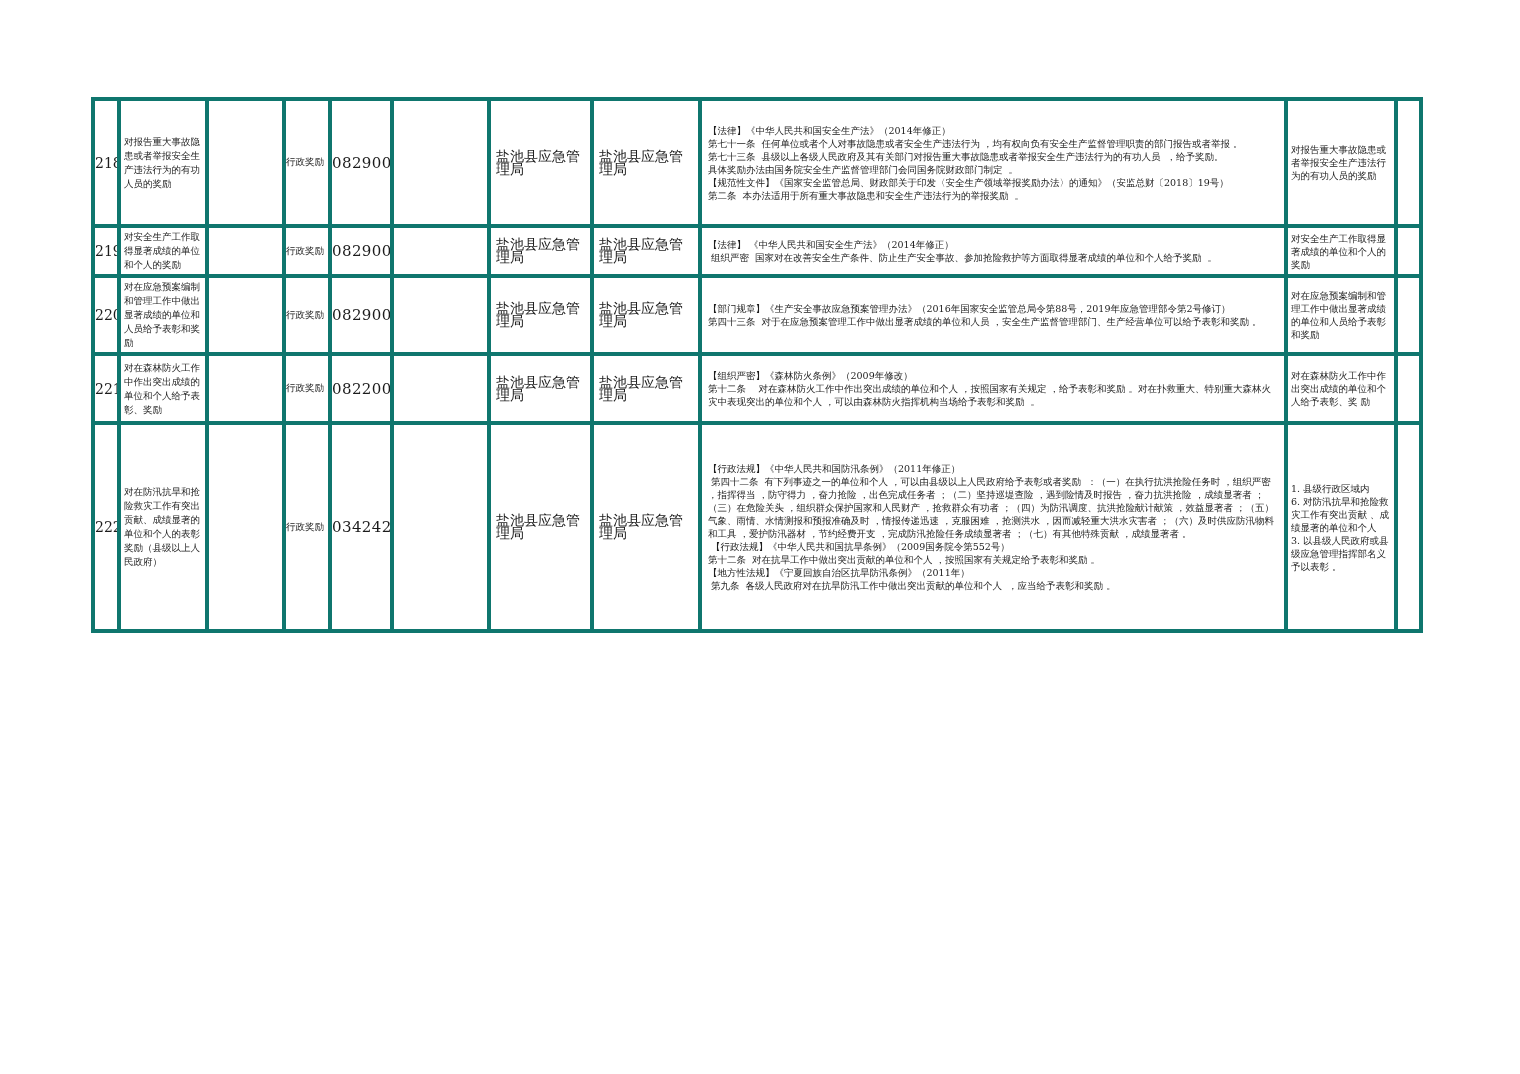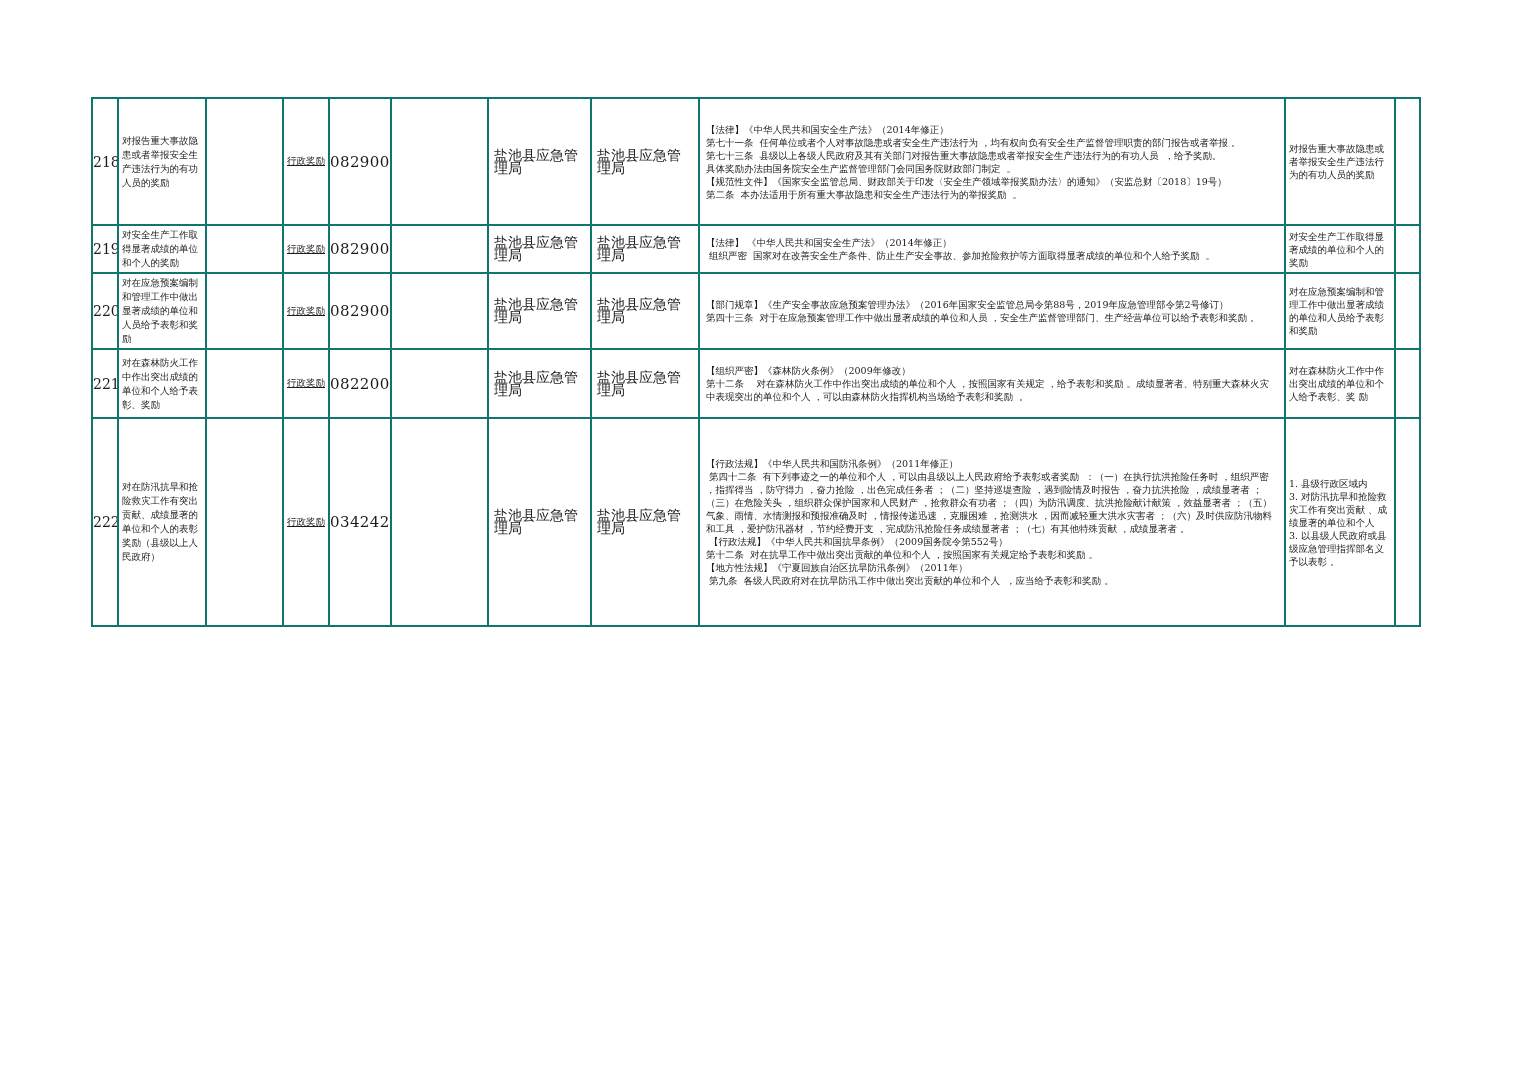--- a/index.html
+++ b/index.html
@@ -17,28 +17,28 @@
   }
   table.items {
     position:absolute;
     left:91px;
     top:97px;
     width:1328px;
     border-collapse:collapse;
     table-layout:fixed;
   }
   table.items td {
-    border:2px solid #0f766e;
+    border:4px solid #0f766e;
     vertical-align:middle;
     overflow:hidden;
   }
   td.col-num   { text-align:center; font-size:14px; }
   td.col-name  { font-size:9.5px; line-height:14px; padding:2px 3px; text-align:left; }
   td.col-blank { }
-  td.col-type  { text-align:center; font-size:9.5px;text-decoration:underline; }
+  td.col-type  { font-size:9.5px; }
   td.col-code  { text-align:center; font-size:15px; letter-spacing:0.4px; }
   td.col-dept  { font-size:14px; line-height:13px; padding:2px 5px; text-align:left; }
   td.col-legal { font-size:9.5px; line-height:13px; padding:4px 6px; text-align:left; }
   td.col-scope { font-size:9.5px; line-height:13px; padding:2px 3px; text-align:left; }
   td.col-legal div, td.col-scope div { white-space:pre-wrap; word-break:break-all; }
   td.col-name div { white-space:pre-wrap; word-break:break-all; }
 </style>
 </head>
 <body>
 
@@ -128,21 +128,21 @@
             <div>对在森林防火工作中作出突出成绩的单位和个人给予表彰、奖励</div>
           </td>
           <td class="col-blank"></td>
           <td class="col-type">行政奖励</td>
           <td class="col-code">0822005000</td>
           <td class="col-blank"></td>
           <td class="col-dept">盐池县应急管理局</td>
           <td class="col-dept">盐池县应急管理局</td>
           <td class="col-legal">
             <div>【组织严密】《森林防火条例》（2009年修改）</div>
-            <div>第十二条　 对在森林防火工作中作出突出成绩的单位和个人 ，按照国家有关规定 ，给予表彰和奖励 。成绩显著者、特别重大森林火灾中表现突出的单位和个人 ，可以由森林防火指挥机构当场给予表彰和奖励  。</div>
+            <div>第十二条　 对在森林防火工作中作出突出成绩的单位和个人 ，按照国家有关规定 ，给予表彰和奖励 。对在扑救重大、特别重大森林火灾中表现突出的单位和个人 ，可以由森林防火指挥机构当场给予表彰和奖励  。</div>
           </td>
           <td class="col-scope">
             <div>对在森林防火工作中作出突出成绩的单位和个人给予表彰、奖 励</div>
           </td>
           <td class="col-blank"></td>
         </tr>
         <tr style="height: 208px;">
           <td class="col-num">222</td>
           <td class="col-name">
             <div>对在防汛抗旱和抢险救灾工作有突出贡献、成绩显著的单位和个人的表彰奖励（县级以上人民政府）</div>
@@ -156,20 +156,20 @@
           <td class="col-legal">
             <div>【行政法规】《中华人民共和国防汛条例》（2011年修正）</div>
             <div> 第四十二条  有下列事迹之一的单位和个人 ，可以由县级以上人民政府给予表彰或者奖励  ：（一）在执行抗洪抢险任务时 ，组织严密 ，指挥得当 ，防守得力 ，奋力抢险 ，出色完成任务者 ；（二）坚持巡堤查险 ，遇到险情及时报告 ，奋力抗洪抢险 ，成绩显著者 ；（三）在危险关头 ，组织群众保护国家和人民财产 ，抢救群众有功者 ；（四）为防汛调度、抗洪抢险献计献策 ，效益显著者 ；（五）气象、雨情、水情测报和预报准确及时 ，情报传递迅速 ，克服困难 ，抢测洪水 ，因而减轻重大洪水灾害者 ；（六）及时供应防汛物料和工具 ，爱护防汛器材 ，节约经费开支 ，完成防汛抢险任务成绩显著者 ；（七）有其他特殊贡献 ，成绩显著者 。</div>
             <div> 【行政法规】《中华人民共和国抗旱条例》（2009国务院令第552号）</div>
             <div>第十二条  对在抗旱工作中做出突出贡献的单位和个人 ，按照国家有关规定给予表彰和奖励 。</div>
             <div>【地方性法规】《宁夏回族自治区抗旱防汛条例》（2011年）</div>
             <div> 第九条  各级人民政府对在抗旱防汛工作中做出突出贡献的单位和个人  ，应当给予表彰和奖励 。</div>
           </td>
           <td class="col-scope">
             <div>1. 县级行政区域内</div>
-            <div>3. 对防汛抗旱和抢险救灾工作有突出贡献 、成绩显著的单位和个人</div>
+            <div>6. 对防汛抗旱和抢险救灾工作有突出贡献 、成绩显著的单位和个人</div>
             <div>3. 以县级人民政府或县级应急管理指挥部名义予以表彰 。</div>
           </td>
           <td class="col-blank"></td>
         </tr>
       </tbody>
   </table>
 </div>
 
 </body></html>

